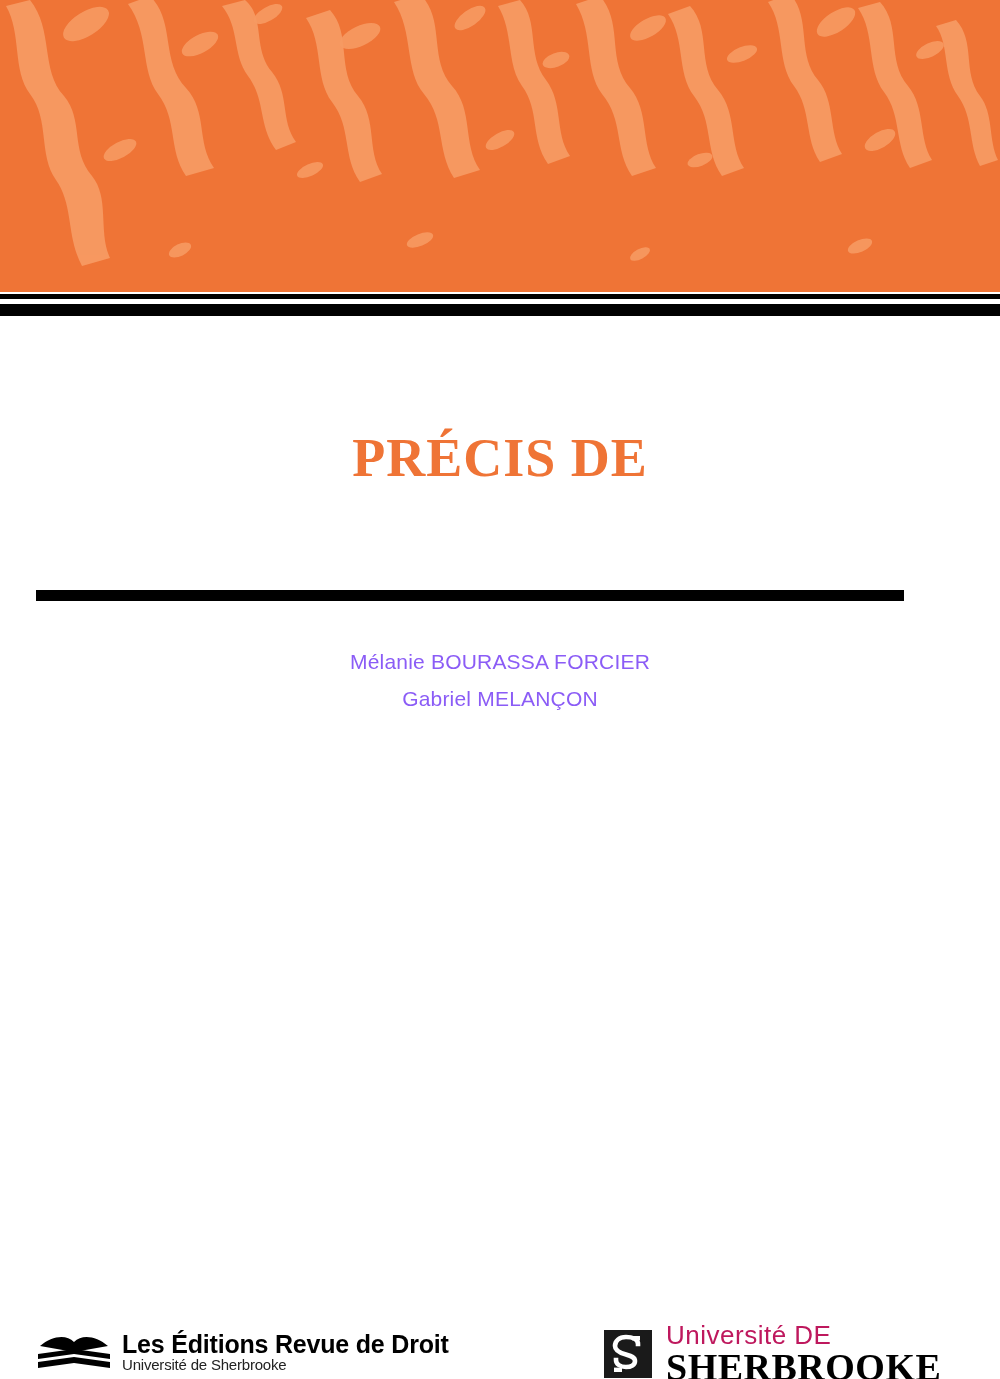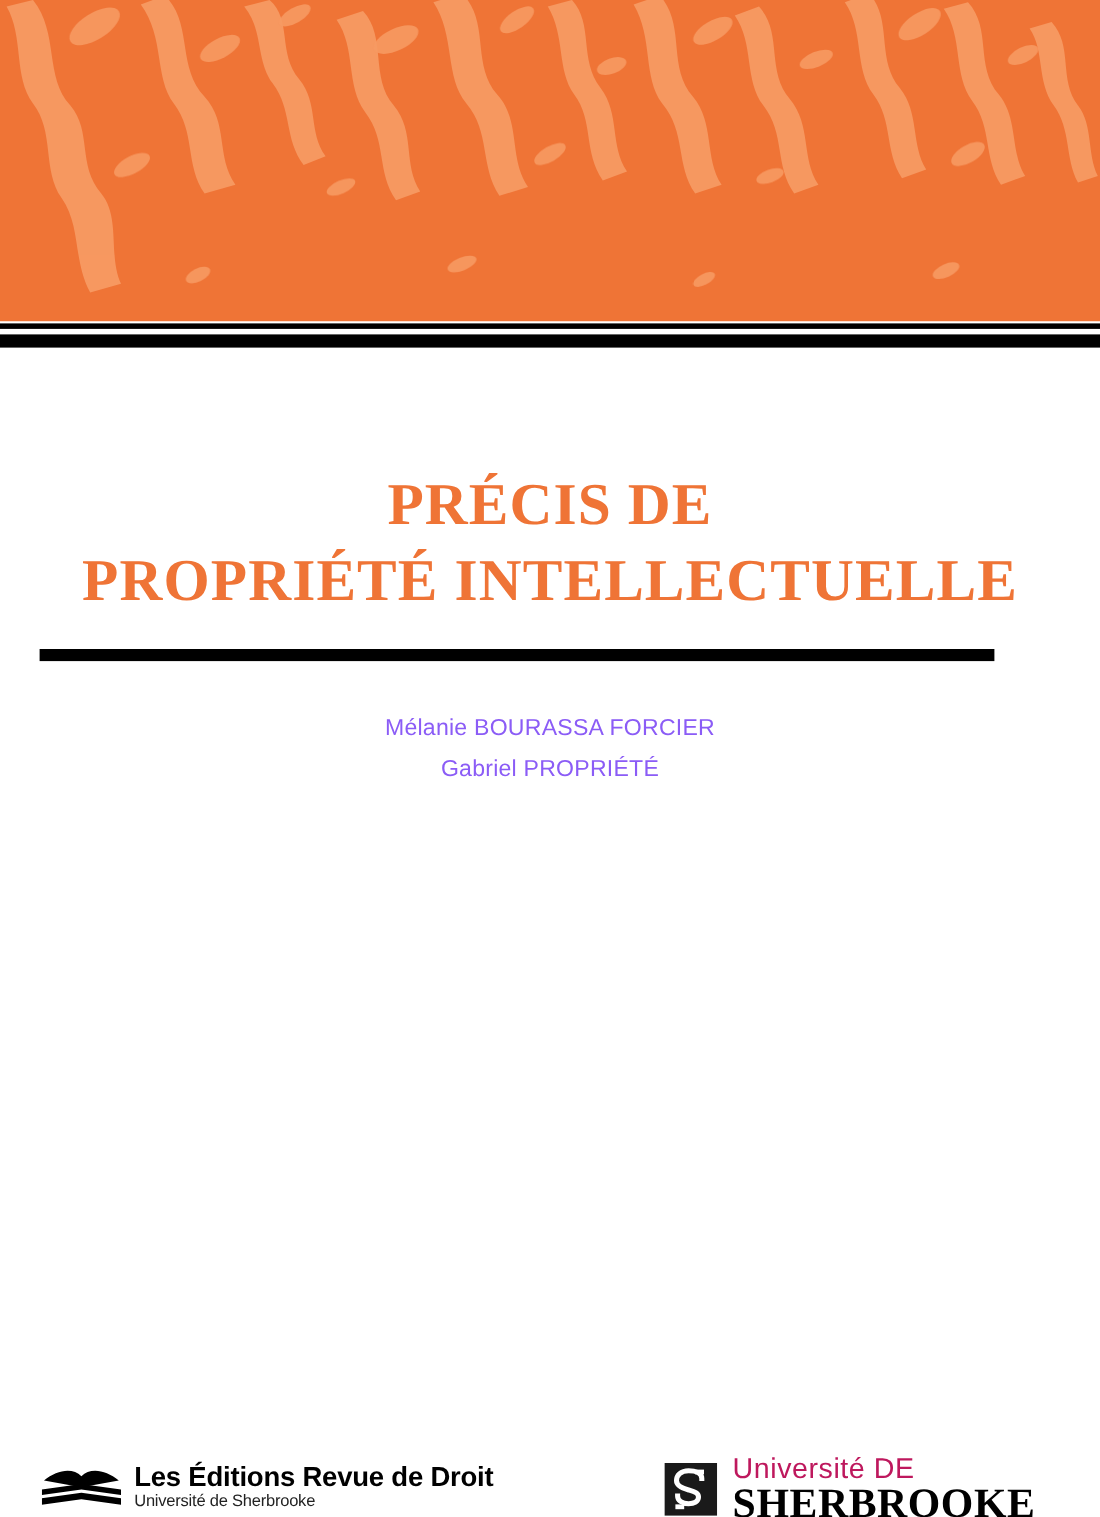--- a/index.html
+++ b/index.html
@@ -87,21 +87,21 @@
     color: #8b5cf6;
     line-height: 1.78;
     letter-spacing: 0.2px;
   }
 
   .logo-erd {
     position: absolute;
     left: 38px;
     top: 1330px;
     display: flex;
-    align-items: center;
+    align-items: flex-end;
   }
   .erd-mark {
     width: 74px;
     height: 44px;
     margin-right: 10px;
     flex: 0 0 auto;
   }
   .erd-text { line-height: 1.05; }
   .erd-title {
     font-family: "Liberation Sans", sans-serif;
@@ -189,27 +189,26 @@
         <ellipse cx="860" cy="246" rx="13" ry="6" transform="rotate(-24 860 246)"></ellipse>
       </g>
     </svg>
   </div>
 
   <div class="rule-thin rule-a"></div>
   <div class="rule-thin rule-b"></div>
 
   <div class="title-wrap">
     <div class="title-line">PRÉCIS DE</div>
-    <div class="title-line">PROPRIÉTÉ INTELLECTUELLE</div>
   </div>
   <div class="title-rule"></div>
 
   <div class="authors">
     <div class="author">Mélanie BOURASSA FORCIER</div>
-    <div class="author">Gabriel PROPRIÉTÉ</div>
+    <div class="author">Gabriel MELANÇON</div>
   </div>
 
   <div class="logo-erd">
     <span class="erd-mark">
       <svg width="74" height="44" viewBox="0 0 74 44" xmlns="http://www.w3.org/2000/svg" aria-hidden="true">
         <path d="M2 16 C14 6, 28 4, 36 12 C44 4, 58 6, 70 16 L36 22 Z" fill="#000"></path>
         <path d="M0 24 L36 19 L72 24 L72 29 L36 24 L0 29 Z" fill="#000"></path>
         <path d="M0 32 L36 27 L72 32 L72 38 L36 33 L0 38 Z" fill="#000"></path>
       </svg>
     </span>

